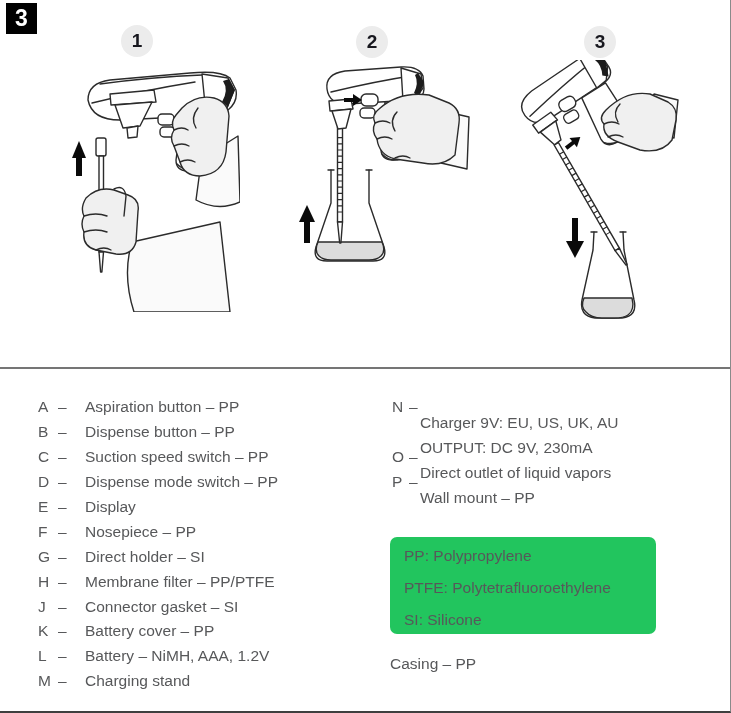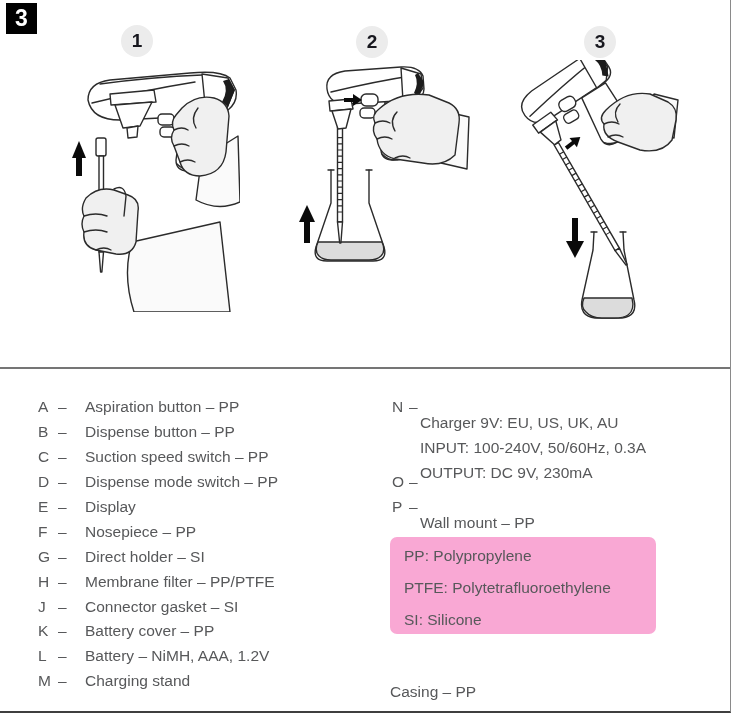--- a/index.html
+++ b/index.html
@@ -32,25 +32,25 @@
   #parts-right{left:392px;top:395px;width:310px;}
   .part-row{display:flex;height:24.9px;align-items:center;}
   .part-letter{display:inline-block;width:20px;flex:0 0 auto;}
   #parts-right .part-letter{width:17px;}
   .part-dash{display:inline-block;width:9px;flex:0 0 auto;}
   #parts-right .part-dash{width:8px;}
   .part-label{margin-left:18px;white-space:nowrap;}
   #parts-right .part-label{margin-left:3px;margin-top:32px;}
   
   .legend-box{
-    position:absolute;left:390px;top:537px;width:266px;height:97px;background:#f9a8d4;
+    position:absolute;left:390px;top:537px;width:266px;height:97px;background:#22c55e;
     border-radius:7px;box-sizing:border-box;padding:3px 0 0 14px;font-size:15.5px;
   }
   .legend-row{height:32px;display:flex;align-items:center;}
-  .casing-note{position:absolute;left:390px;top:683px;font-size:15.5px;}
+  .casing-note{position:absolute;left:390px;top:655px;font-size:15.5px;}
   svg .ln{stroke:#2b2b2b;stroke-width:1.4;fill:#ffffff;stroke-linejoin:round;stroke-linecap:round;}
   svg .nofill{fill:none;}
   svg .hand{fill:#f0f0f0;}
   svg .sleeve{fill:#fafafa;}
   svg .dark{fill:#1c1c1c;stroke:none;}
   svg .arrow{fill:#0a0a0a;stroke:none;}
   svg .liquid{fill:#dcdcdc;}
   svg .ticks{stroke:#2b2b2b;fill:none;}
 </style>
 </head>
@@ -239,30 +239,26 @@
 
   <div class="parts-col" id="parts-right">
     <div class="part-row">
         <span class="part-letter">N</span>
         <span class="part-dash">–</span>
         <span class="part-label">Charger 9V: EU, US, UK, AU</span>
       </div>
     <div class="part-row">
         <span class="part-letter"></span>
         <span class="part-dash"></span>
-        <span class="part-label">INPUT: 100-240V, 50/60Hz, 0.3A</span>
-      </div>
-    <div class="part-row">
-        <span class="part-letter"></span>
-        <span class="part-dash"></span>
         <span class="part-label">OUTPUT: DC 9V, 230mA</span>
       </div>
     <div class="part-row">
         <span class="part-letter">O</span>
         <span class="part-dash">–</span>
+        <span class="part-label">Direct outlet of liquid vapors</span>
       </div>
     <div class="part-row">
         <span class="part-letter">P</span>
         <span class="part-dash">–</span>
         <span class="part-label">Wall mount – PP</span>
       </div>
   </div>
 
   <div class="legend-box">
     <div class="legend-row">PP: Polypropylene</div>

